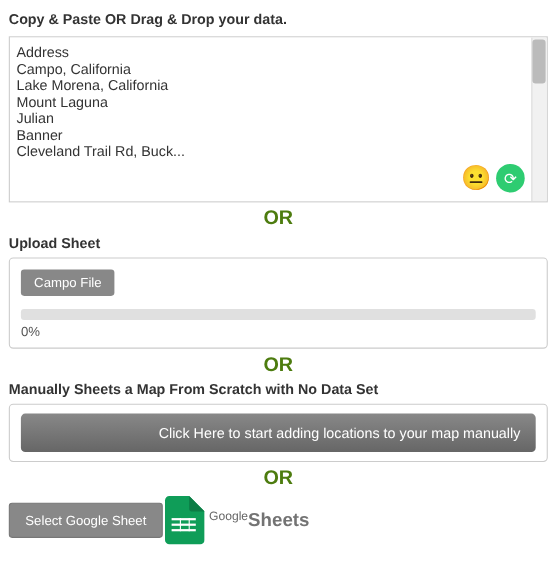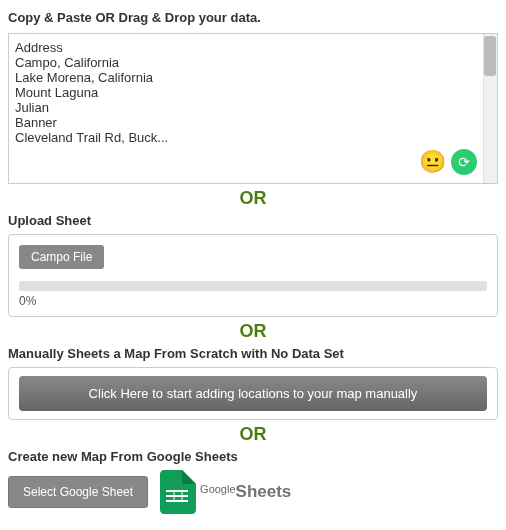--- a/index.html
+++ b/index.html
@@ -126,27 +126,26 @@
     }
     .create-map-btn {
       width: 100%;
       background: linear-gradient(to bottom, #888, #666);
       color: #fff;
       border: none;
       padding: 10px 14px;
       font-size: 13px;
       border-radius: 4px;
       cursor: pointer;
-      text-align: center;
+      text-align: right;
     }
     
     .google-sheets-section {
       display: flex;
       align-items: center;
-      gap: 10px;
       margin-top: 6px;
     }
     .select-google-sheet-btn {
       background: #888;
       color: #fff;
       border: 1px solid #777;
       padding: 8px 14px;
       font-size: 12px;
       border-radius: 3px;
       cursor: pointer;
@@ -218,21 +217,20 @@
 <div>
   <div class="section-title">Manually Sheets a Map From Scratch with No Data Set</div>
   <div class="manual-section">
     <button class="create-map-btn">Click Here to start adding locations to your map manually</button>
   </div>
 </div>
 
 <div class="or-divider">OR</div>
 
 <div>
-  <div class="section-title">Create new Map From Google Sheets</div>
   <div class="google-sheets-section">
     <button class="select-google-sheet-btn">Select Google Sheet</button>
     <div class="google-sheets-logo">
 
       <svg class="sheets-icon" viewBox="0 0 38 44" fill="none" xmlns="http://www.w3.org/2000/svg">
         <path d="M6 0 H24 L38 14 V40 C38 42.2 36.2 44 34 44 H6 C3.8 44 2 42.2 2 40 V4 C2 1.8 3.8 0 6 0Z" fill="#0f9d58"></path>
         <path d="M24 0 L38 14 H26 C24.9 14 24 13.1 24 12 V0Z" fill="#0c7c45"></path>
         <rect x="8" y="20" width="22" height="2" fill="white"></rect>
         <rect x="8" y="25" width="22" height="2" fill="white"></rect>
         <rect x="8" y="30" width="22" height="2" fill="white"></rect>

